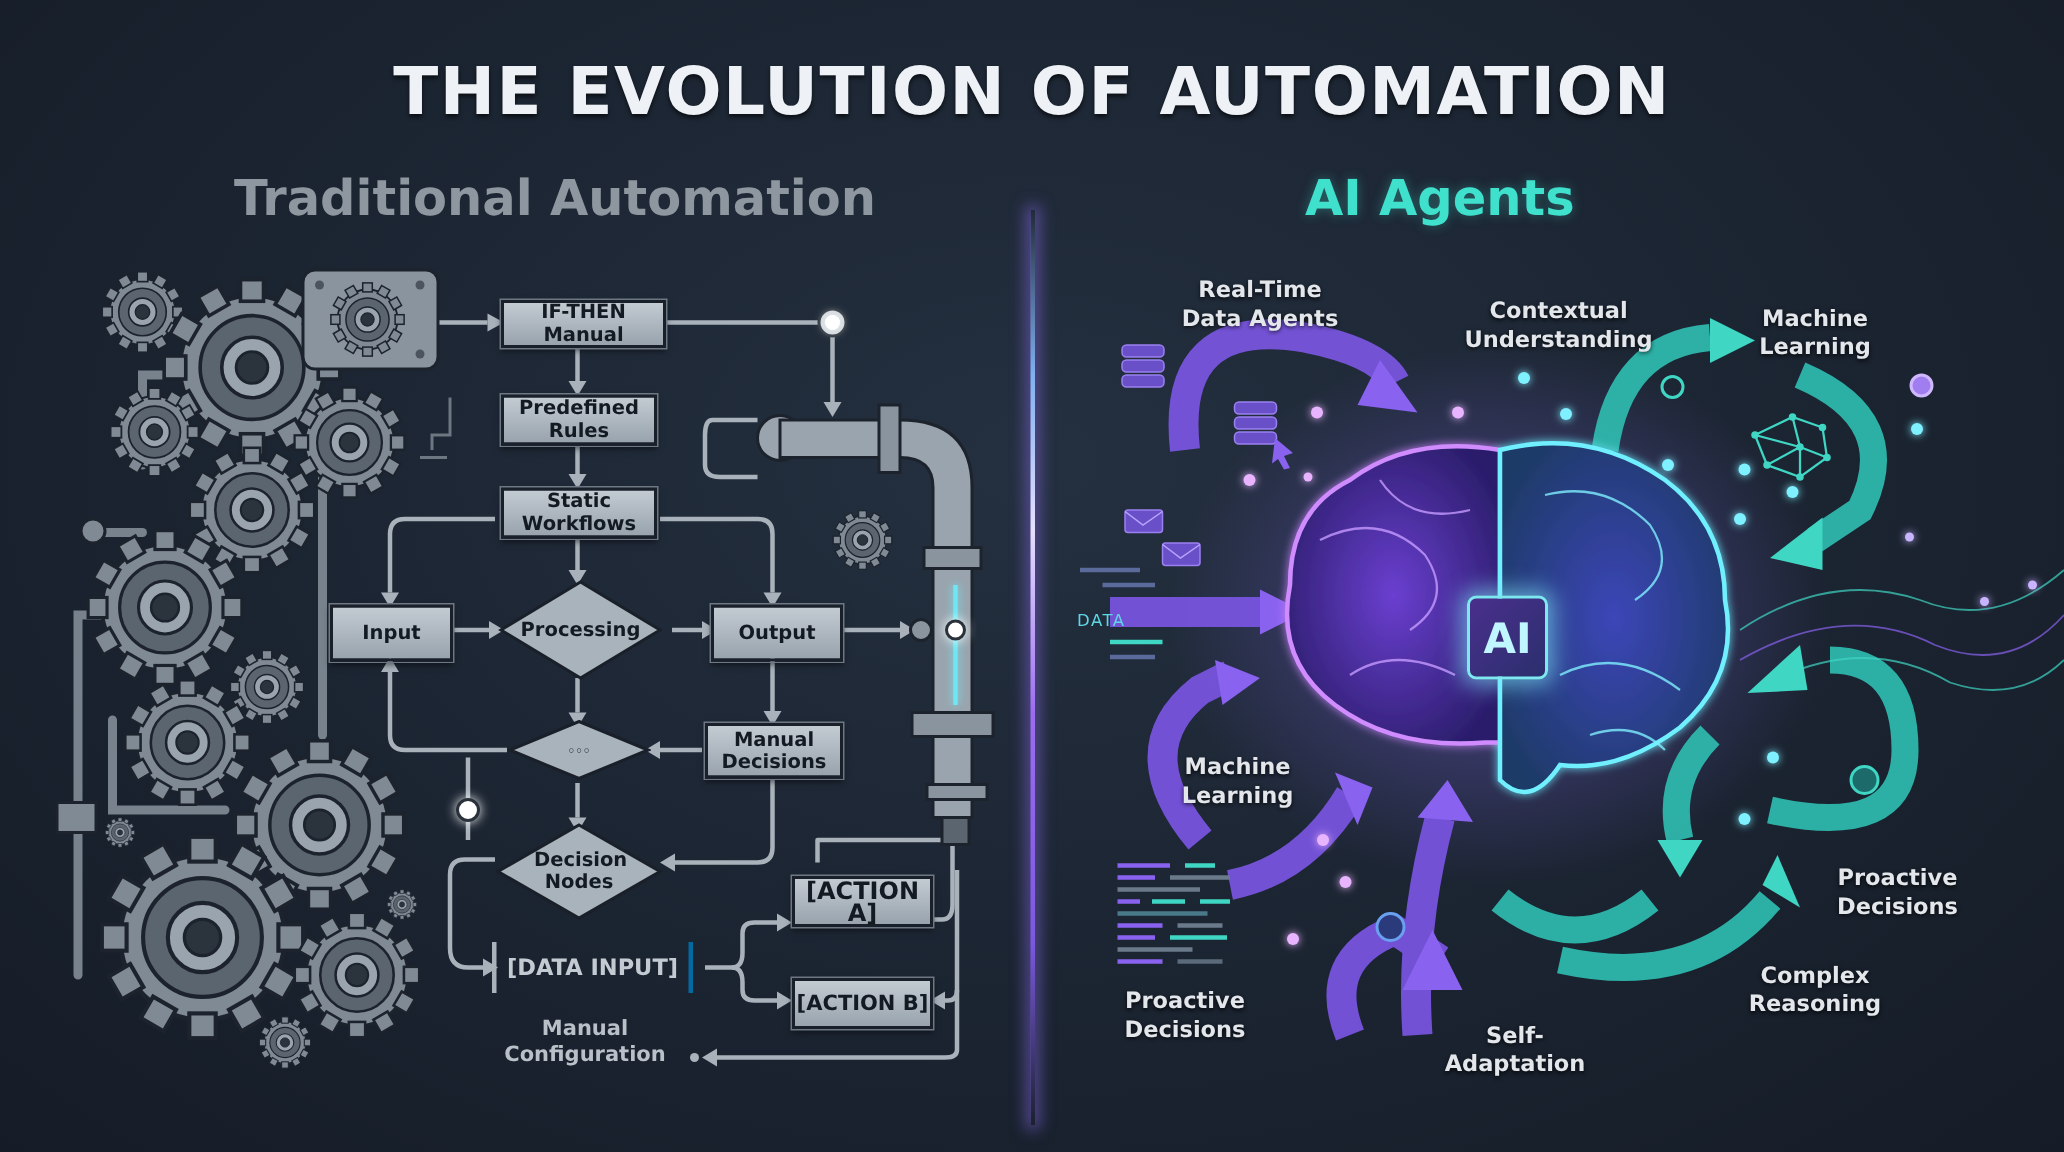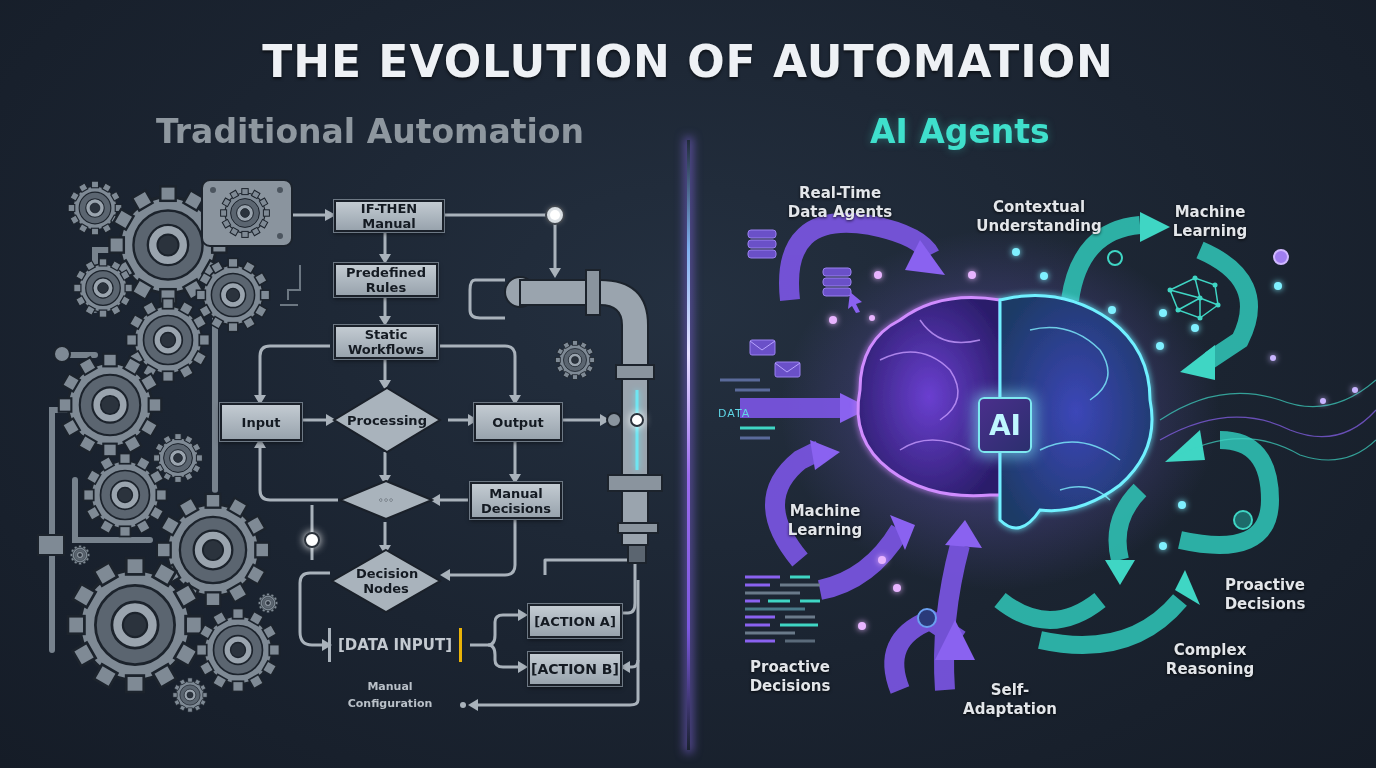--- a/index.html
+++ b/index.html
@@ -34,25 +34,25 @@
     border:2px solid #1a2029; box-shadow: 0 0 0 1px #6d7884, 0 2px 4px rgba(0,0,0,0.5);
     color:#141a22; font-weight:bold; font-size:13px; text-align:center;
     display:flex; align-items:center; justify-content:center; line-height:15px;
   }
   .diamond-wrap { display:flex; align-items:center; justify-content:center; }
   .diamond-wrap svg { position:absolute; left:0; top:0; }
   .diamond-label {
     position:relative; color:#141a22; font-weight:bold; font-size:13px; text-align:center; line-height:15px;
   }
   .label-plain {
-    color:#b9c0c8; font-weight:bold; font-size:11px; text-align:center; line-height:17px;
+    color:#b9c0c8; font-weight:bold; font-size:14px; text-align:center; line-height:17px;
   }
   .data-input {
     color:#c4cad1; font-weight:bold; font-size:15px; display:flex; align-items:center; justify-content:center;
-    border-left:3px solid #a9b2bb; border-right:3px solid #eab308;
+    border-left:3px solid #a9b2bb; border-right:3px solid #0369a1;
   }
   .data-input::before, .data-input::after { content:""; }
   .ai-label {
     color:#e3e6ea; font-weight:bold; font-size:15px; text-align:center; line-height:19px;
     text-shadow: 0 1px 3px rgba(0,0,0,0.8);
   }
   .ai-badge {
     background: linear-gradient(135deg,#4a2f8c,#2b2f6e);
     border:2px solid #7ee8f0; border-radius:6px;
     color:#bff6ff; font-size:28px; font-weight:bold;
@@ -224,21 +224,21 @@
 <div class="abs box" style="left:470px;top:482px;width:92px;height:37px;padding:0 8px;box-sizing:border-box;">Manual Decisions</div>
 
 <div class="abs diamond-wrap" style="left:330px;top:548px;width:112px;height:66px;">
   <svg width="112" height="66">
       <polygon points="56,2 110,33 56,64 2,33" fill="#a9b3bc" stroke="#1a2029" stroke-width="2"></polygon>
     </svg>
   <span class="diamond-label" style="width:60px;">Decision Nodes</span>
 </div>
 
 <div class="abs data-input" style="left:328px;top:628px;width:128px;height:34px;">[DATA INPUT]</div>
-<div class="abs box" style="left:528px;top:604px;width:90px;height:30px;font-size:13px;">[ACTION A]</div>
+<div class="abs box" style="left:528px;top:584px;width:90px;height:30px;font-size:16px;">[ACTION A]</div>
 <div class="abs box" style="left:528px;top:652px;width:90px;height:30px;font-size:14px;">[ACTION B]</div>
 <div class="abs label-plain" style="left:330px;top:678px;width:120px;">Manual Configuration</div>
 
 <svg class="abs" style="left:690px;top:0" width="686" height="768" viewBox="690 0 686 768">
   <defs>
     <radialGradient id="brainL" cx="0.5" cy="0.5" r="0.6">
       <stop offset="0" stop-color="#6a3fd0"></stop>
         <stop offset="1" stop-color="#2a1d6a"></stop>
     </radialGradient>
     <radialGradient id="brainR" cx="0.5" cy="0.5" r="0.6">

